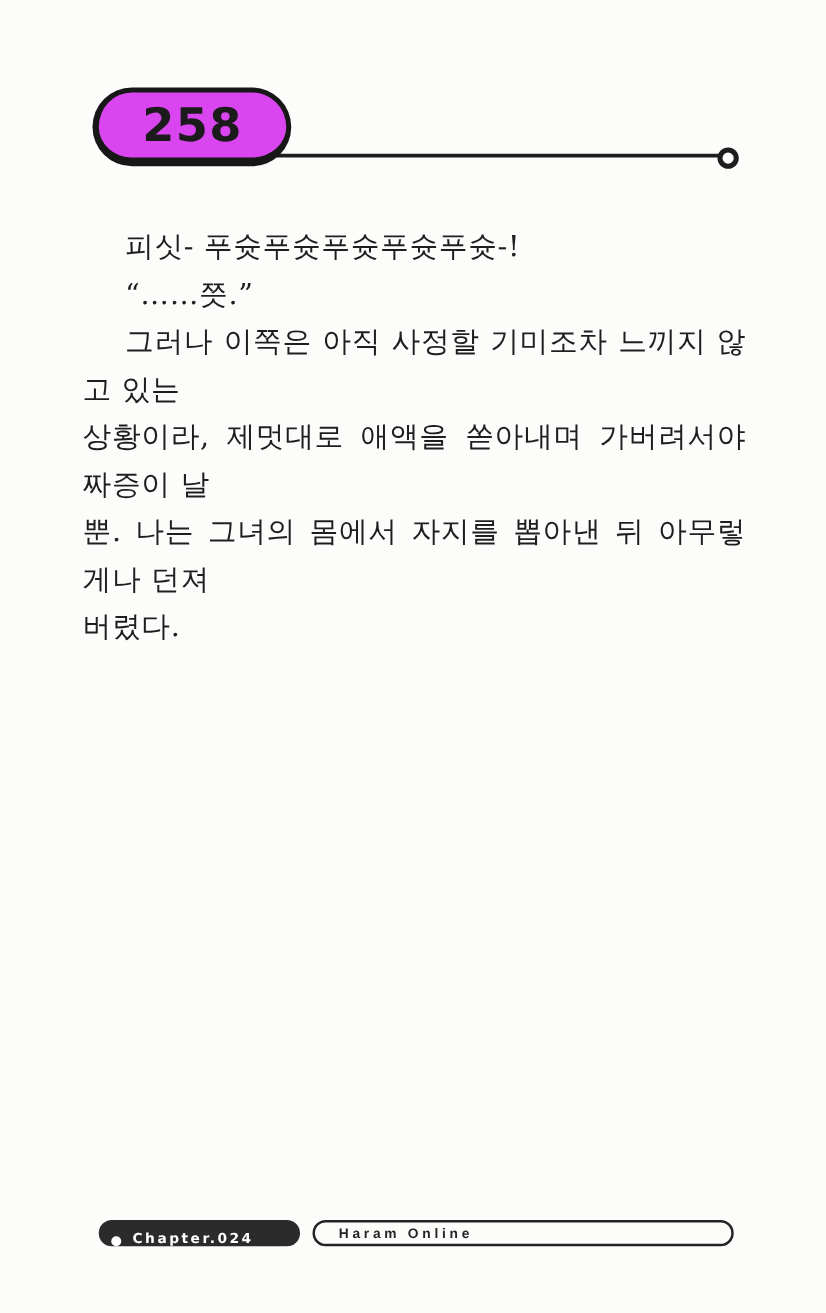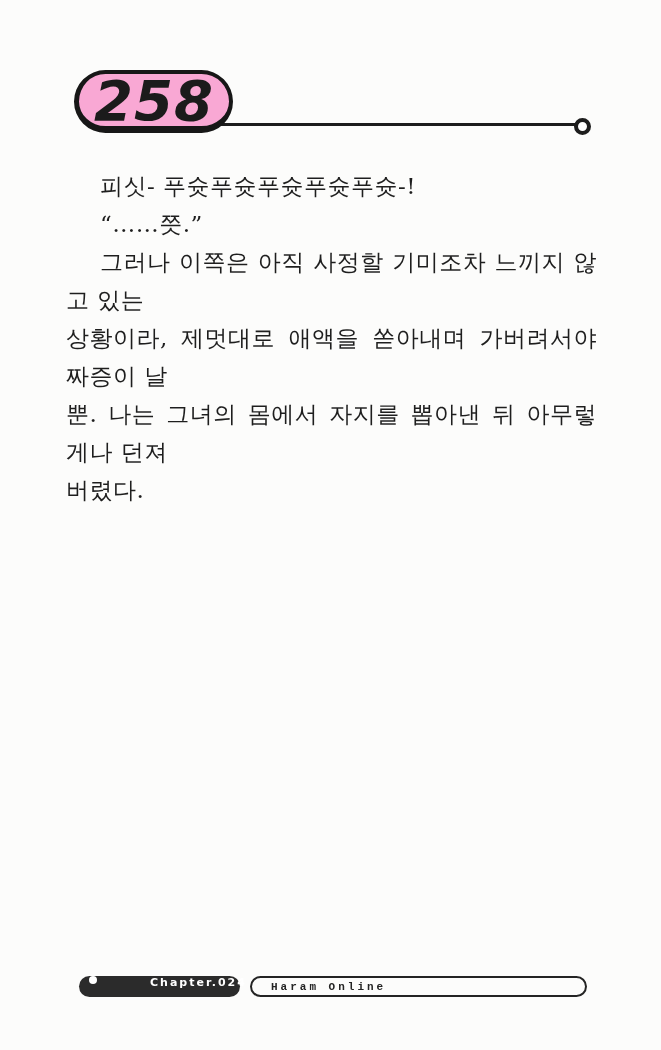--- a/index.html
+++ b/index.html
@@ -18,32 +18,31 @@
     color: #1e1e1e;
   }
 
   
   .page-number-badge {
     position: absolute;
     left: 74px;
     top: 70px;
     width: 150px;
     height: 52px;
-    background: #f9a8d4;
+    background: #d946ef;
     border: 4px solid #171717;
     border-left-width: 5px;
     border-bottom-width: 7px;
     border-radius: 32px;
     display: flex;
     align-items: center;
     justify-content: center;
     font-family: "DejaVu Sans", "Liberation Sans", sans-serif;
-    font-size: 56px;
+    font-size: 37px;
     font-weight: bold;
-    font-style: italic;
     letter-spacing: 1px;
     color: #1b1b1b;
     z-index: 2;
   }
   .header-rule {
     position: absolute;
     left: 220px;
     top: 123px;
     width: 356px;
     height: 3px;
@@ -71,35 +70,34 @@
     font-size: 23px;
     line-height: 38px;
     letter-spacing: 0.5px;
   }
   .para {
     margin: 0;
     white-space: pre-line;
     text-indent: 34px;
     text-align: justify;
   }
-  .para.gap-before { margin-top: 26px; }
+  .para.gap-before { margin-top: 38px; }
 
   
   .footer-chapter-pill {
     position: absolute;
     left: 79px;
     top: 976px;
     width: 161px;
     height: 21px;
     background: #2b2b2b;
     border-radius: 11px;
     display: flex;
-    align-items: flex-start;
+    align-items: flex-end;
     z-index: 2;
-    gap: 44px;
   }
   .footer-chapter-dot {
     width: 8px;
     height: 8px;
     margin-left: 10px;
     background: #ffffff;
     border-radius: 50%;
     flex: 0 0 auto;
   }
   .footer-chapter-label {
@@ -118,21 +116,21 @@
     width: 333px;
     height: 17px;
     background: #fcfcfb;
     border: 2px solid #242424;
     border-radius: 11px;
     display: flex;
     align-items: center;
   }
   .footer-title-label {
     margin-left: 19px;
-    font-family: Liberation Mono, monospace;
+    font-family: Liberation Sans, sans-serif;
     font-size: 11px;
     font-weight: bold;
     letter-spacing: 3px;
     color: #242424;
     white-space: nowrap;
   }
 </style>
 </head>
 <body>
 

